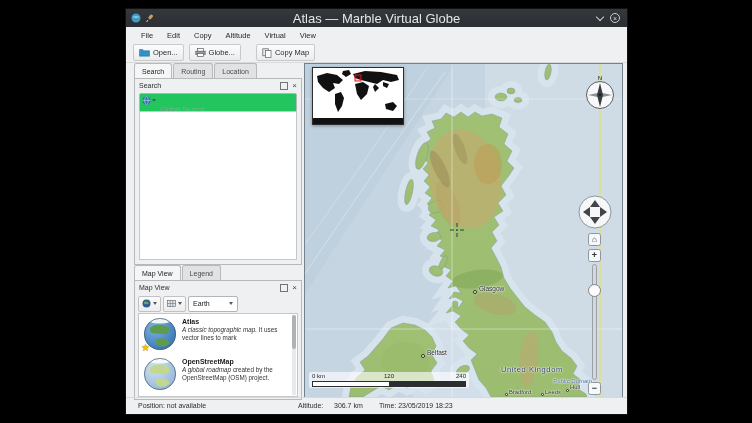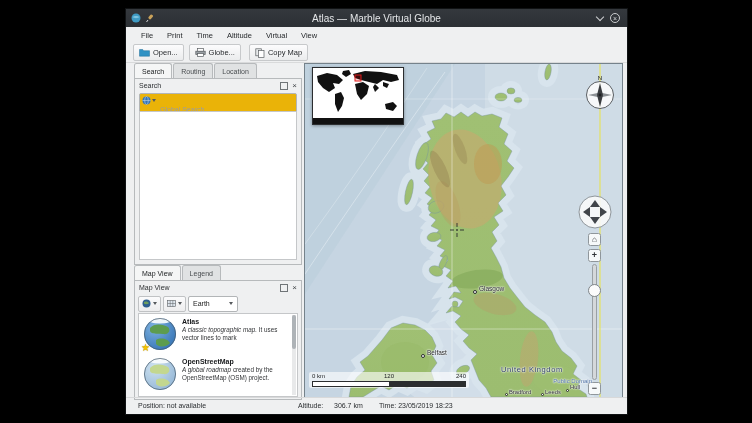--- a/index.html
+++ b/index.html
@@ -3,21 +3,21 @@
 <meta charset="utf-8">
 <style>
   html,body{margin:0;padding:0;background:#000;}
   .screen{position:relative;width:752px;height:423px;background:#000;overflow:hidden;
           font-family:"Liberation Sans",sans-serif;-webkit-font-smoothing:antialiased;}
   .window{position:absolute;left:125px;top:8px;width:503px;height:407px;background:#eff0f1;
           border:1px solid #101214;box-sizing:border-box;box-shadow:0 3px 14px rgba(0,0,0,.65);}
   
   .titlebar{height:18px;background:linear-gradient(#34383d,#2c3034);display:flex;align-items:center;position:relative;}
   .tb-left{display:flex;gap:4px;margin-left:5px;align-items:center;z-index:2;}
-  .tb-title{position:absolute;left:0;right:0;text-align:center;font-size:10px;color:#e4e6e8;}
+  .tb-title{position:absolute;left:0;right:0;text-align:center;font-size:13px;color:#e4e6e8;}
   .tb-right{margin-left:auto;display:flex;gap:7px;margin-right:7px;align-items:center;z-index:2;}
   .chev{width:5px;height:5px;border-right:1.4px solid #cfd1d3;border-bottom:1.4px solid #cfd1d3;transform:rotate(45deg);margin-top:-2px;}
   .circx{width:10px;height:10px;border-radius:50%;border:1px solid #caccce;color:#d6d8da;font-size:7px;line-height:9px;text-align:center;box-sizing:border-box;}
   
   .menubar{height:16px;display:flex;align-items:center;padding-left:8px;font-size:7.5px;color:#26292c;}
   .menu-item{padding:0 7px;}
   
   .toolbar{height:19px;display:flex;align-items:center;gap:5px;padding-left:7px;border-bottom:1px solid #d9dadb;}
   .tool-btn{display:flex;align-items:center;gap:3px;font-size:7.5px;color:#26292c;height:15px;padding:0 5px;
             border:1px solid #c7c9cb;border-radius:2px;background:linear-gradient(#fcfcfd,#ebeced);}
@@ -27,21 +27,21 @@
   .tab{padding:0 7px;display:flex;align-items:center;border:1px solid #b7babc;border-bottom:none;
        background:#e0e2e3;color:#4a4e51;border-radius:2.5px 2.5px 0 0;margin-right:1px;}
   .tab.active{background:#f5f6f6;color:#191c1e;}
   .frame{position:absolute;left:0;right:0;border:1px solid #b7babc;background:#eff0f1;box-sizing:border-box;}
   .frame-head{height:13px;display:flex;align-items:center;padding:0 4px;font-size:7px;color:#2b2e31;}
   .frame-head .sp{flex:1;}
   .mini-float{width:6px;height:6px;border:1px solid #6f7477;margin-right:4px;}
   .mini-x{font-size:8px;line-height:8px;color:#44484b;}
   .search-row{position:absolute;left:4px;right:4px;top:14px;height:14px;}
   .search-row input{width:100%;height:32px;font-size:7px;border:1px solid #b2b5b7;border-radius:2px;
-            padding:0 2px 0 20px;box-sizing:border-box;background:#eab308;color:#222;font-family:"Liberation Sans",sans-serif;}
+            padding:0 2px 0 20px;box-sizing:border-box;background:#22c55e;color:#222;font-family:"Liberation Sans",sans-serif;}
   .search-row input::placeholder{color:#9b9da0;}
   .sel-globe{position:absolute;left:3px;top:3px;display:flex;align-items:center;gap:1px;}
   .caret{width:0;height:0;border-left:2.5px solid transparent;border-right:2.5px solid transparent;border-top:3.5px solid #55595c;}
   .results{position:absolute;left:4px;right:4px;top:32px;bottom:4px;background:#fff;border:1px solid #c5c7c9;}
   .mv-controls{position:absolute;left:3px;top:14px;height:17px;display:flex;gap:2px;align-items:center;}
   .icon-btn{display:flex;align-items:center;gap:2px;height:14px;padding:0 3px;border:1px solid #c0c2c4;
             border-radius:2px;background:linear-gradient(#fbfbfc,#ededee);}
   .combo{display:flex;align-items:center;gap:3px;height:14px;padding:0 4px;border:1px solid #b2b5b7;
          border-radius:2px;background:#fff;font-size:7px;color:#222;min-width:40px;justify-content:space-between;}
   .theme-list{position:absolute;left:3px;right:3px;top:32px;bottom:2px;background:#fff;border:1px solid #c5c7c9;overflow:hidden;}
@@ -99,43 +99,43 @@
       </div>
       <div class="tb-title">Atlas — Marble Virtual Globe</div>
       <div class="tb-right">
         <span class="chev"></span>
         <span class="circx">×</span>
       </div>
     </div>
 
     <div class="menubar">
       <span class="menu-item">File</span>
-      <span class="menu-item">Print</span>
-      <span class="menu-item">Time</span>
+      <span class="menu-item">Edit</span>
+      <span class="menu-item">Copy</span>
       <span class="menu-item">Altitude</span>
       <span class="menu-item">Virtual</span>
       <span class="menu-item">View</span>
     </div>
 
     <div class="toolbar">
       <div class="tool-btn">
         <svg width="11" height="9">
           <path d="M0.5,1.5 h3.2 l1,1.2 h5.8 v5.5 h-10 z" fill="#3092c4" stroke="#1e6f99" stroke-width=".5"></path>
         </svg>
         <span>Open...</span>
       </div>
       <div class="tool-btn">
         <svg width="11" height="9">
           <rect x="2.5" y="0.5" width="6" height="3" fill="#fff" stroke="#5a5e62" stroke-width=".7"></rect>
           <rect x="0.8" y="3.2" width="9.4" height="3.4" fill="#9aa0a5" stroke="#5a5e62" stroke-width=".7"></rect>
           <rect x="2.5" y="5.6" width="6" height="2.8" fill="#fff" stroke="#5a5e62" stroke-width=".7"></rect>
         </svg>
         <span>Globe...</span>
       </div>
-      <div class="tool-btn" style="margin-left:3px">
+      <div class="tool-btn" style="margin-left:10px">
         <svg width="10" height="10">
           <rect x="0.8" y="0.8" width="5.5" height="7" fill="#e8eaec" stroke="#5a5e62" stroke-width=".7"></rect>
           <rect x="3.5" y="2.5" width="5.5" height="7" fill="#fff" stroke="#5a5e62" stroke-width=".7"></rect>
         </svg>
         <span>Copy Map</span>
       </div>
     </div>
 
     <div class="sidebar">
 

